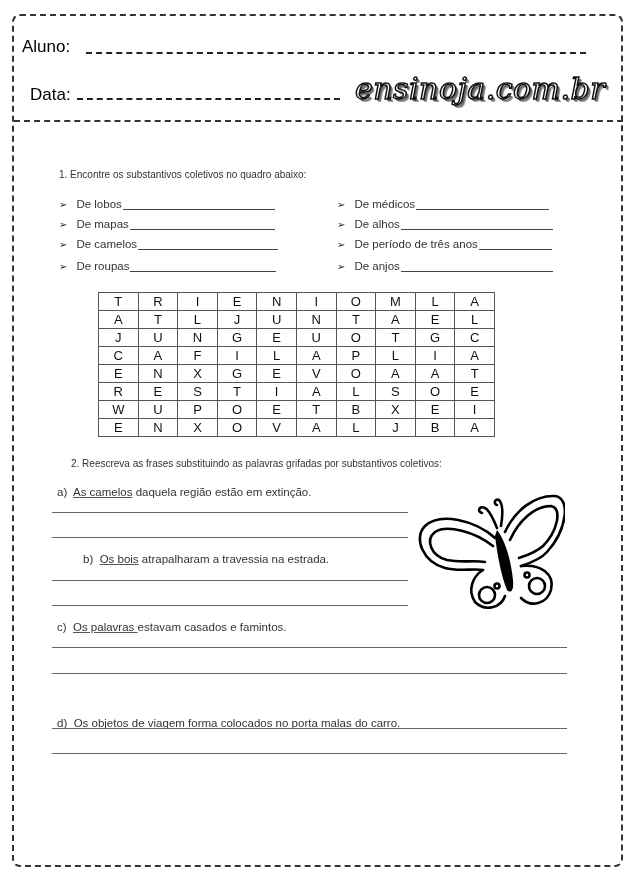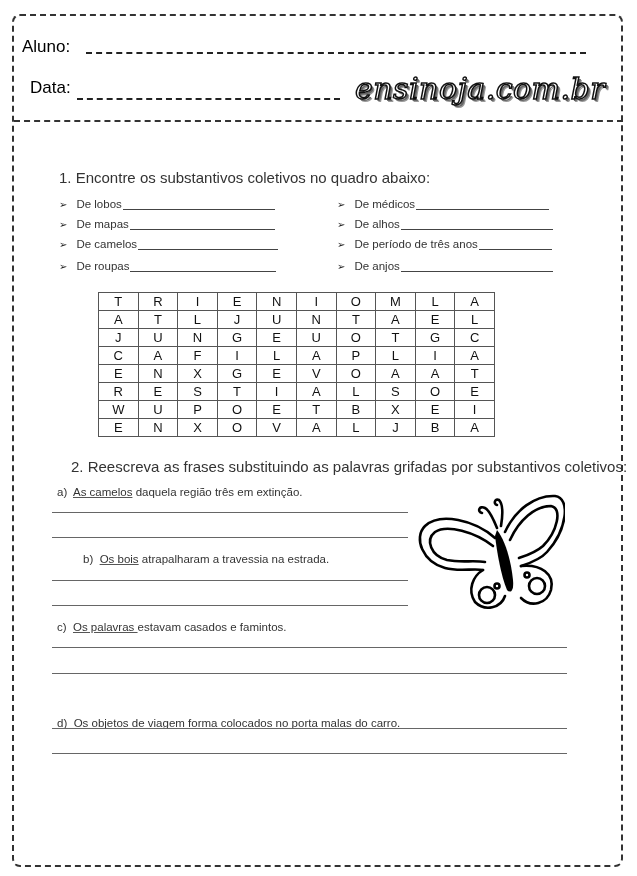--- a/index.html
+++ b/index.html
@@ -8,40 +8,40 @@
     .frame { position: absolute; left: 12px; top: 14px; width: 611px; height: 853px;
              border: 2px dashed #333; border-radius: 8px; box-sizing: border-box; }
     .header-divider { position: absolute; left: 14px; top: 120px; width: 609px;
                       border-top: 2px dashed #333; }
     .field-label { position: absolute; font-size: 17px; color: #000; }
     .dash-line { position: absolute; border-bottom: 2px dashed #222; height: 0; }
     .logo { position: absolute; left: 355px; top: 71px; font-family: "DejaVu Serif", serif;
             font-size: 30px; font-weight: normal; font-style: italic; letter-spacing: 0.5px;
             color: #fff; -webkit-text-stroke: 1.5px #111;
             text-shadow: 2px 2px 0 #666, 3px 3px 0 #999; }
-    .q-title { position: absolute; font-size: 15px; color: #333; }
+    .q-title { position: absolute; font-size: 10px; color: #333; }
     .bullet-item { position: absolute; font-size: 11.5px; color: #333; display: flex; align-items: flex-end; }
     .bullet-item .arrow { font-size: 10px; margin-right: 9px; color: #222; }
     .bullet-item .blank { display: inline-block; border-bottom: 1px solid #444; height: 12px; margin-left: 1px; }
     table.grid { position: absolute; left: 98px; top: 292px; border-collapse: collapse; }
     table.grid td { width: 38.6px; height: 17px; border: 1px solid #555; text-align: center;
                     font-size: 13px; padding: 0; color: #111; line-height: 17px; }
     .sentence { position: absolute; font-size: 11.5px; color: #333; }
     .sentence .ul { text-decoration: underline; text-decoration-color: #555; }
     .answer-line { position: absolute; height: 0; border-top: 1.5px solid #666; }
     .butterfly { position: absolute; left: 415px; top: 490px; width: 150px; height: 125px; }
   </style>
 </head>
 <body>
 
 <div class="frame"></div>
 
 <span class="field-label" style="left:22px; top:37px;">Aluno:</span>
 <div class="dash-line" style="left:86px; top:52px; width:500px;"></div>
-<span class="field-label" style="left:30px; top:78px;">Data:</span>
+<span class="field-label" style="left:30px; top:85px;">Data:</span>
 <div class="dash-line" style="left:77px; top:98px; width:263px;"></div>
 <div class="logo">ensinoja.com.br</div>
 <div class="header-divider"></div>
 
 <div class="q-title" style="left:59px; top:169px;">1.  Encontre os substantivos coletivos no quadro abaixo:</div>
 
 <div class="bullet-item" style="left:59px; top:197px;">
   <span class="arrow">➢</span>
   <span>De lobos</span>
   <span class="blank" style="width:152px;"></span>
@@ -181,21 +181,21 @@
         <td>B</td>
         <td>A</td>
       </tr>
     </tbody>
 </table>
 
 <div class="q-title" style="left:71px; top:458px;">2.  Reescreva as frases substituindo as palavras grifadas por substantivos coletivos:</div>
 
 <div class="sentence" style="left:57px; top:486px;">
   <span>a)</span>&nbsp;
-  <span class="ul">As camelos</span><span> daquela região três em extinção.</span>
+  <span class="ul">As camelos</span><span> daquela região estão em extinção.</span>
 </div>
 <div class="answer-line" style="left:52px; top:512px; width:356px;"></div>
 <div class="answer-line" style="left:52px; top:537px; width:356px;"></div>
 
 <div class="sentence" style="left:57px; top:553px;margin-left:26px;">
   <span>b)</span>&nbsp;
   <span class="ul">Os bois</span><span> atrapalharam a travessia na estrada.</span>
 </div>
 <div class="answer-line" style="left:52px; top:580px; width:356px;"></div>
 <div class="answer-line" style="left:52px; top:605px; width:356px;"></div>

